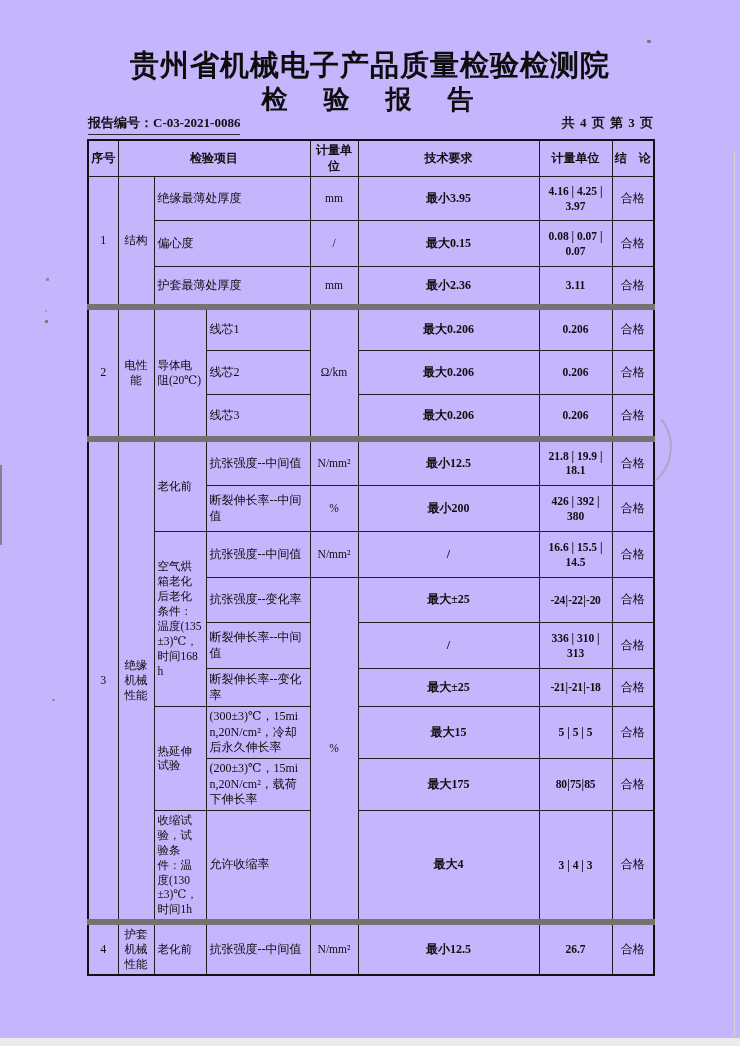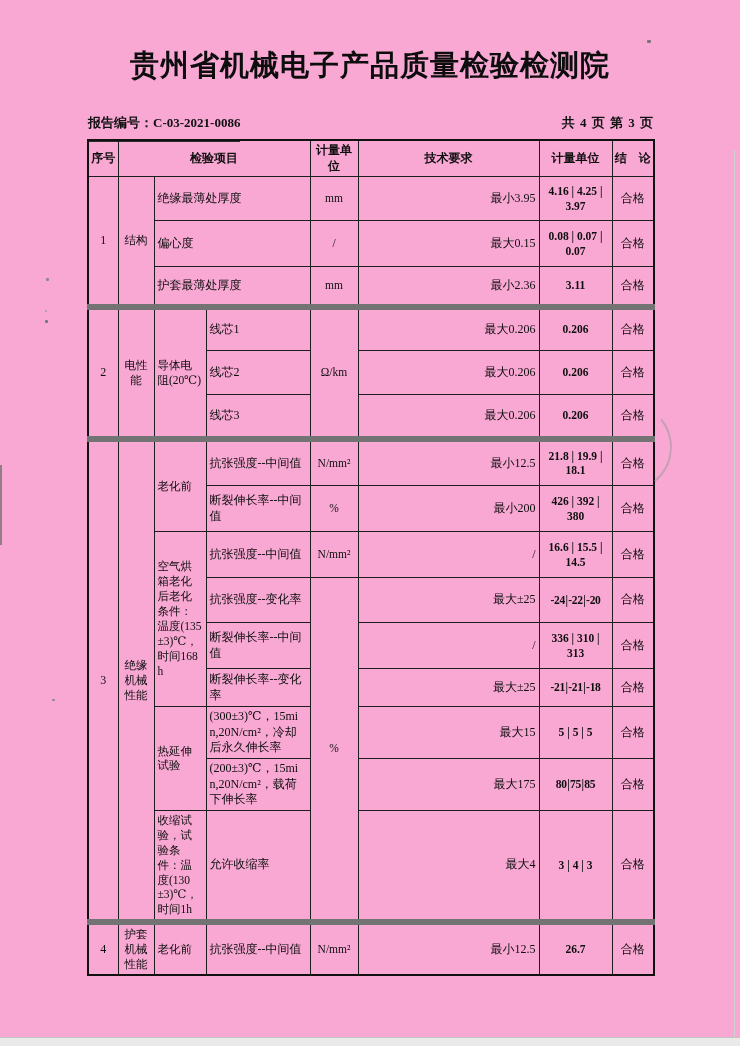--- a/index.html
+++ b/index.html
@@ -1,46 +1,46 @@
 <!DOCTYPE html>
 <html><head>
 <meta charset="utf-8">
 <style>
   html,body{margin:0;padding:0;background:#d9d9d9;}
   .page{
-    position:relative;width:740px;height:1046px;background:#f9a8d4;overflow:hidden;
+    position:relative;width:740px;height:1046px;background:#c4b5fd;overflow:hidden;
     font-family:"Liberation Serif","DejaVu Serif",serif;color:#111;
   }
   
   .institute{
     position:absolute;top:46px;left:0;width:740px;text-align:center;
     font-size:29px;font-weight:bold;letter-spacing:1px;color:#0d0d0d;
   }
   .doc-title{
     position:absolute;top:82px;left:0;width:740px;text-align:center;
     font-size:26px;font-weight:bold;letter-spacing:5px;color:#0d0d0d;
   }
   .report-line{position:absolute;top:114px;left:88px;font-size:13px;font-weight:bold;}
-  .report-line .uline{border-bottom:1px solid #2a2a2a;padding-bottom:11px;}
+  .report-line .uline{border-bottom:1px solid #2a2a2a;padding-bottom:4px;}
   .page-info{position:absolute;top:114px;right:86px;font-size:13px;font-weight:bold;letter-spacing:1px;}
   
   table.report{
     position:absolute;left:87px;top:139px;width:566px;
     border-collapse:collapse;table-layout:fixed;
     font-size:12px;color:#0e0e0e;
   }
   table.report td{border:1px solid #1d1d1d;vertical-align:middle;padding:2px 3px;line-height:1.3;overflow:hidden;}
   table.report{border:2px solid #111;}
   tr.sec td{border-top:6px solid #737373;}
   td.c-no{text-align:center;padding:0;}
   td.c-cat{text-align:center;padding:1px 0;font-size:11.5px;word-break:break-all;line-height:1.35;}
   td.c-cond{text-align:left;padding:1px 2px;font-size:11.5px;word-break:break-all;line-height:1.35;}
   td.c-item{text-align:left;padding:1px 4px;word-break:break-all;line-height:1.35;}
   td.c-unit{text-align:center;font-size:11.5px;padding:1px;}
-  td.c-req{text-align:right;padding:1px 5px;}
+  td.c-req{text-align:center;padding:1px 5px;font-weight:bold;}
   td.c-res{text-align:center;font-size:11.5px;padding:1px;line-height:1.35;font-weight:bold;}
   td.c-res.tight{white-space:nowrap;word-spacing:-2px;letter-spacing:-0.3px;}
   td.c-concl{text-align:center;padding:1px;}
   tr.head td{text-align:center;font-weight:bold;padding:2px;}
   .h24{height:24px;}.h44{height:44px;}.h46{height:46px;}.h40{height:40px;}
   .h47{height:47px;}.h45{height:45px;}.h38{height:38px;}.h51{height:51px;}
   .h91{height:91px;}.h49{height:49px;}
   
   .seal-arc{
     position:absolute;left:582px;top:402px;width:86px;height:86px;border-radius:50%;
@@ -51,20 +51,21 @@
   .edge-bottom-line{position:absolute;left:0;top:1037px;width:740px;height:1px;background:#c3c3c3;}
   .edge-bottom-fill{position:absolute;left:0;top:1038px;width:740px;height:8px;background:#eaeaea;}
   .left-strip{position:absolute;left:0;top:465px;width:2px;height:80px;background:#6f6f6f;opacity:.75;}
 </style>
 </head>
 <body>
 
 <div class="page">
 
   <div class="institute">贵州省机械电子产品质量检验检测院</div>
+  <div class="doc-title">检　验　报　告</div>
 
   <div class="report-line"><span class="uline"><span>报告编号：</span><span>C-03-2021-0086</span></span></div>
   <div class="page-info">共 4 页 第 3 页</div>
 
   <table class="report">
     <colgroup>
       <col style="width:30px">
         <col style="width:36px">
         <col style="width:52px">
         <col style="width:104px">

